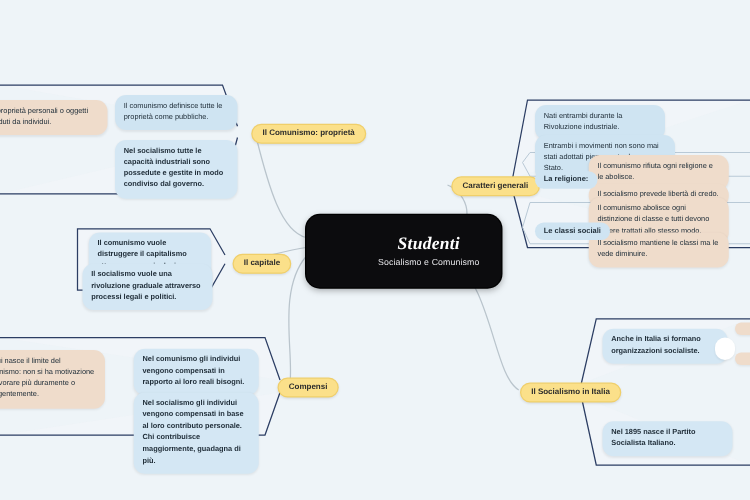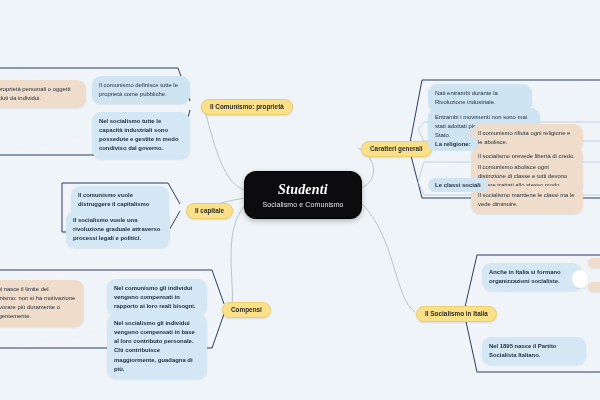--- a/index.html
+++ b/index.html
@@ -7,25 +7,26 @@
     width:600px;height:400px;overflow:hidden;
     background:#eef4f8;
     font-family:"Liberation Sans", sans-serif;
     position:relative;
   }
   #stage{position:absolute;inset:0;width:600px;height:400px;}
   svg.links{position:absolute;left:0;top:0;width:600px;height:400px;pointer-events:none;}
 
   
   .center-node{
-    position:absolute;left:245px;top:172px;width:116px;height:46px;
+    position:absolute;left:245px;top:172px;width:116px;height:58px;
     background:#0c0c0e;border-radius:11px;
     box-shadow:0 0 0 1px #000, 0 2px 6px rgba(0,0,0,.35);
     display:flex;flex-direction:column;align-items:center;justify-content:center;
     z-index:6;
+    padding-left:40px;
   }
   .center-title{
     font-family:"Liberation Serif", serif;
     font-style:italic;font-weight:bold;font-size:14px;color:#ffffff;
     letter-spacing:.2px;line-height:1;
   }
   .center-sub{
     font-size:7px;color:#e7e7ea;margin-top:4px;letter-spacing:.1px;
   }
 

